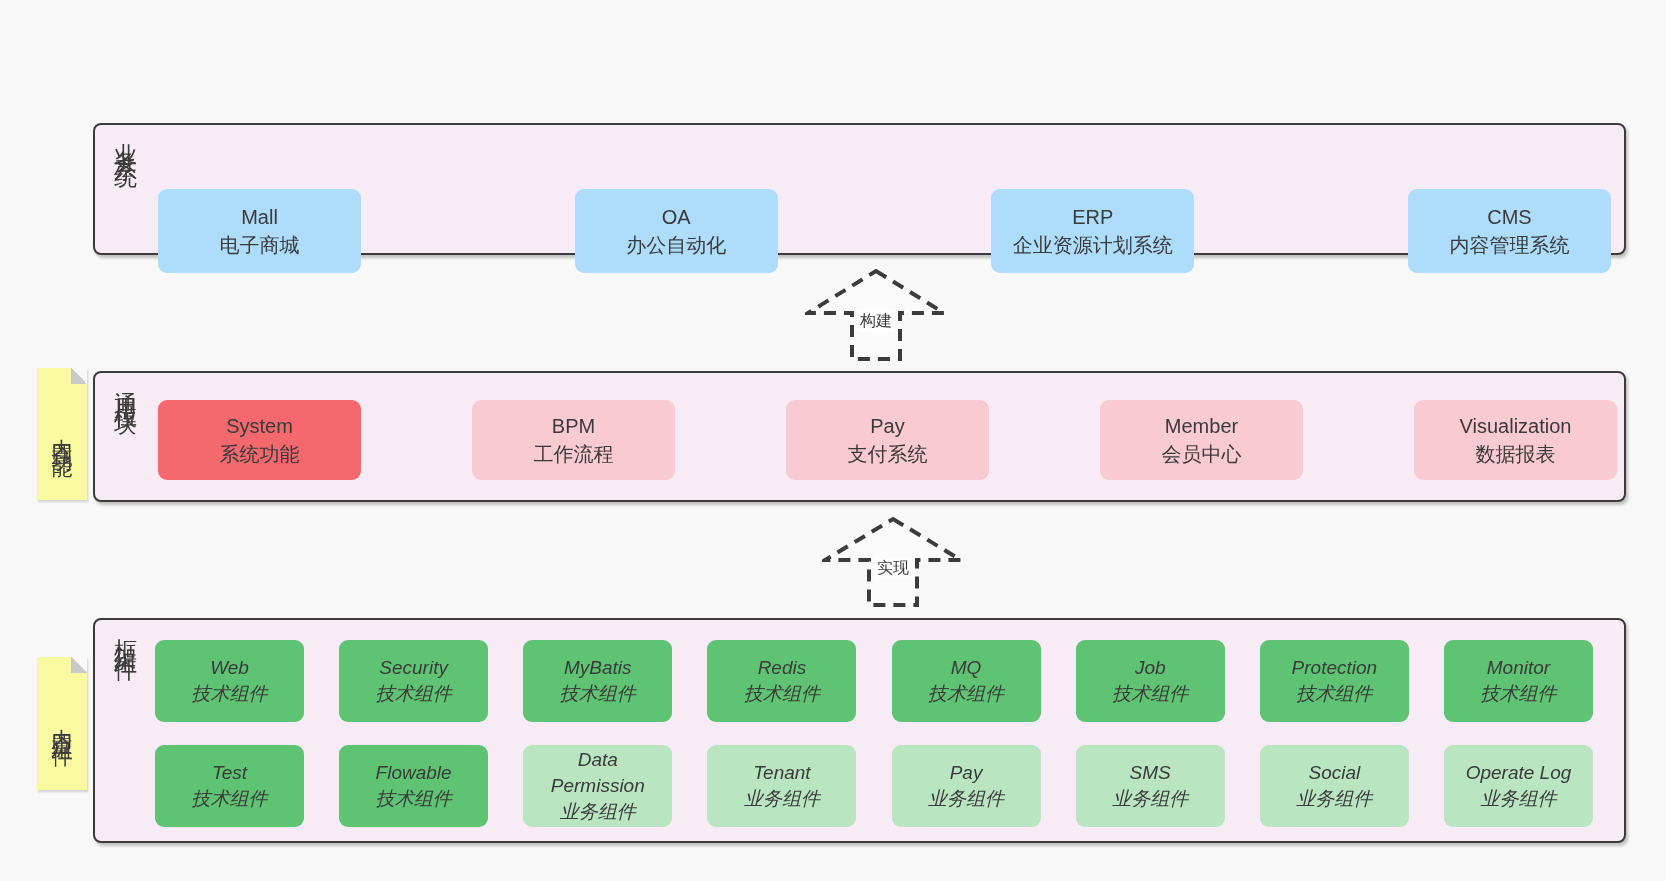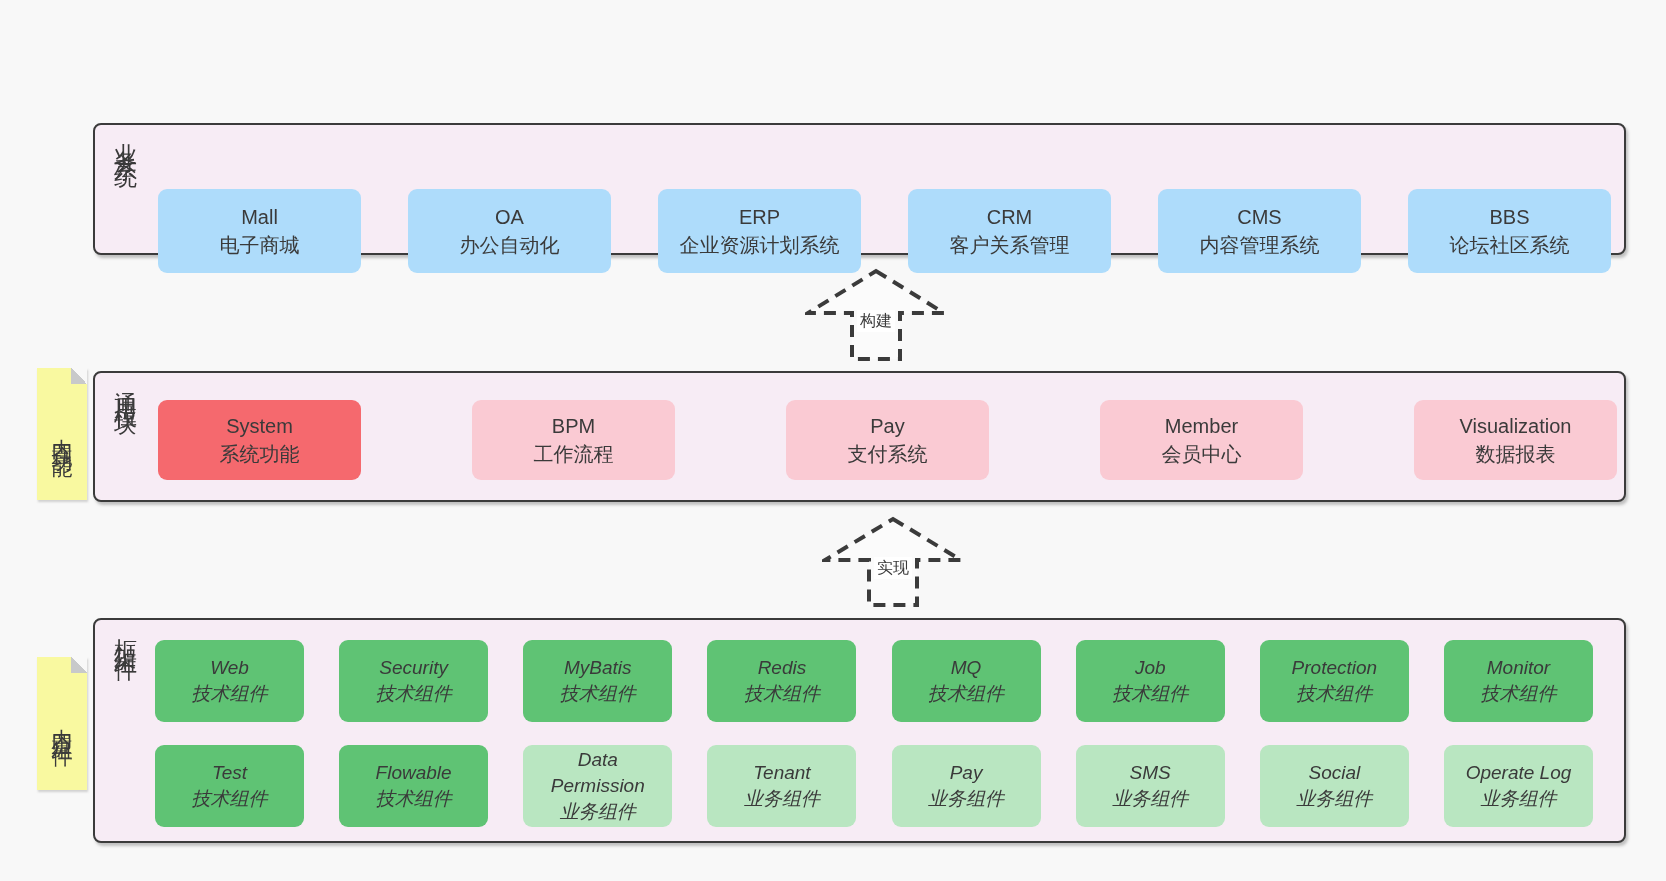--- a/index.html
+++ b/index.html
@@ -92,30 +92,22 @@
       </div>
       <div class="box v-blue">
         <div>OA</div>
         <div>办公自动化</div>
       </div>
       <div class="box v-blue">
         <div>ERP</div>
         <div>企业资源计划系统</div>
       </div>
       <div class="box v-blue">
-        <div>CRM</div>
-        <div>客户关系管理</div>
-      </div>
-      <div class="box v-blue">
         <div>CMS</div>
         <div>内容管理系统</div>
-      </div>
-      <div class="box v-blue">
-        <div>BBS</div>
-        <div>论坛社区系统</div>
       </div>
     </div>
 </section>
 
 <div class="arrow arrow-1">
   <svg viewBox="0 0 142 94">
     <path d="M71 3 L139 45 L95 45 L95 91 L47 91 L47 45 L3 45 Z" fill="#fbfbfb" stroke="#3b3b3b" stroke-width="4" stroke-dasharray="12 8"></path>
   </svg>
   <div class="arrow-label">构建</div>
 </div>

